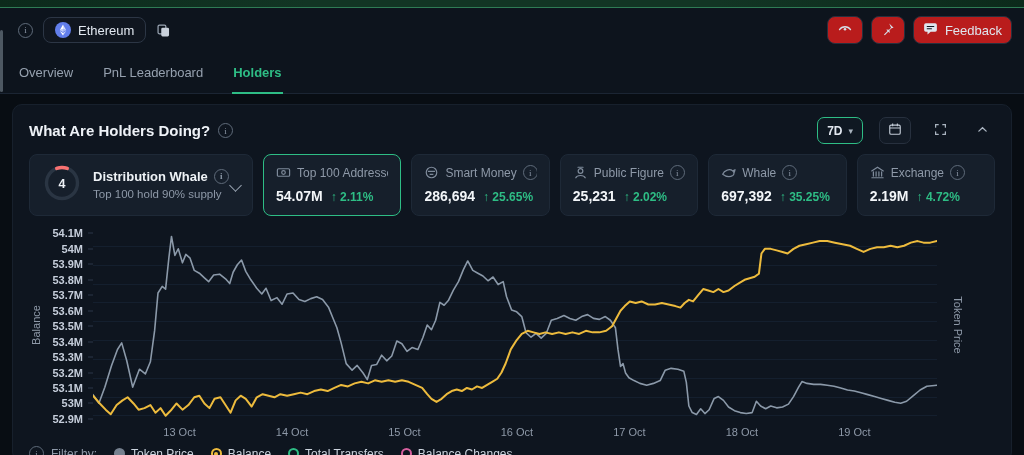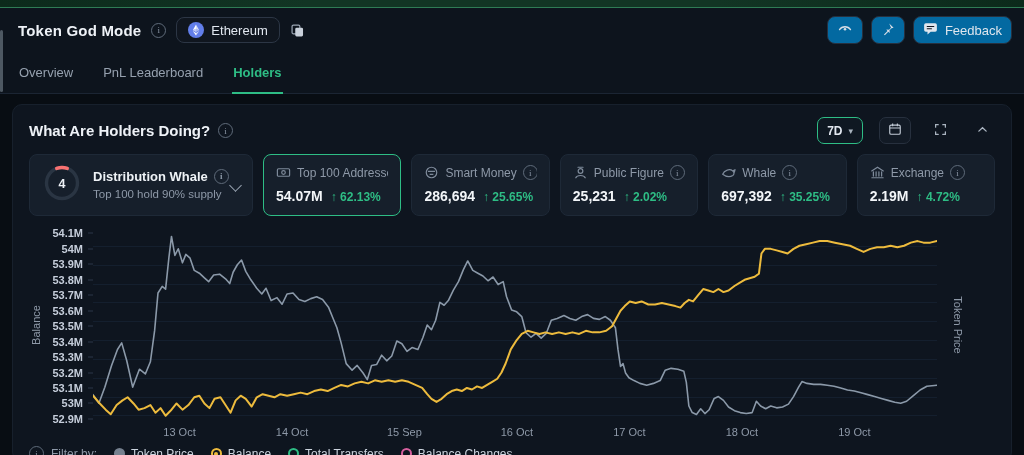--- a/index.html
+++ b/index.html
@@ -13,21 +13,21 @@
   .scroll-thumb{position:absolute;left:0;top:30px;width:3px;height:62px;background:#59646f;border-radius:2px;opacity:.85;z-index:9}
 
   
   .app-header{display:flex;align-items:center;justify-content:space-between;background:#0d141d;padding:6px 12px 6px 18px;height:32px}
   .hleft{display:flex;align-items:center;gap:10px}
   .app-title{font-size:15px;font-weight:bold;color:#eef2f7;letter-spacing:.2px}
   .info-i{display:inline-flex;align-items:center;justify-content:center;width:13px;height:13px;border:1px solid #5f6b7a;border-radius:50%;font-size:9px;color:#8b96a5;font-family:"Liberation Serif",serif;flex:none}
   .pill{display:inline-flex;align-items:center;gap:7px;background:#10161f;border:1px solid #2c3645;border-radius:8px;height:26px;padding:0 11px;color:#e2e8f0;font-size:13px;cursor:pointer}
   .ghost-icon{display:inline-flex;align-items:center;justify-content:center;color:#c3ccd7;cursor:pointer}
   .hright{display:flex;align-items:center;gap:8px}
-  .sq-btn{height:28px;min-width:34px;border:1px solid #27303e;border-radius:8px;background:#0369a1;display:inline-flex;align-items:center;justify-content:center;gap:7px;color:#dfe6ee;font-size:13px;padding:0 9px;cursor:pointer}
+  .sq-btn{height:28px;min-width:34px;border:1px solid #27303e;border-radius:8px;background:#b91c1c;display:inline-flex;align-items:center;justify-content:center;gap:7px;color:#dfe6ee;font-size:13px;padding:0 9px;cursor:pointer}
 
   
   .tabs{display:flex;gap:28px;padding:0 18px;background:#0d141d;border-bottom:1px solid #1b2533;height:41px}
   .tab{font-size:13px;color:#96a1af;display:flex;align-items:center;border-bottom:2px solid transparent;margin-bottom:-1px;padding:0 1px;cursor:pointer}
   .tab.active{color:#2ebd85;border-color:#2ebd85;font-weight:bold}
 
   
   .panel{margin:10px 12px 0;background:#0e151f;border:1px solid #17202c;border-radius:10px;padding:12px 16px 8px;height:358px;box-sizing:border-box;overflow:hidden}
   .panel-head{display:flex;justify-content:space-between;align-items:center;margin-bottom:10px}
   .ph-left{display:flex;align-items:center;gap:8px}
@@ -81,21 +81,20 @@
   .dot.selected::after{content:"";position:absolute;inset:1.5px;border-radius:50%;background:currentColor}
 </style>
 </head>
 <body>
 
 <div class="top-strip"></div>
 <div class="scroll-thumb"></div>
 
 <header class="app-header">
   <div class="hleft">
-    <span class="app-title">Token God Mode</span>
     <span class="info-i">i</span>
     <button class="pill">
       <span class="ghost-icon">
         <svg width="16" height="16" viewBox="0 0 16 16">
             <circle cx="8" cy="8" r="8" fill="#627eea"></circle>
             <path d="M8 2.6v4.1l3.2 1.5z" fill="#fff" opacity=".75"></path>
             <path d="M8 2.6L4.8 8.2 8 6.7z" fill="#fff"></path>
             <path d="M8 10.9v2.6l3.2-4.5z" fill="#fff" opacity=".75"></path>
             <path d="M8 13.5v-2.6L4.8 9z" fill="#fff"></path>
             <path d="M8 10.1l3.2-1.9L8 6.7z" fill="#fff" opacity=".45"></path>
@@ -199,21 +198,21 @@
           <span class="ci">
             <svg width="15" height="15" viewBox="0 0 16 16" fill="none" stroke="currentColor" stroke-width="1.3">
               <rect x="1.5" y="4" width="13" height="8" rx="1.2"></rect>
               <circle cx="8" cy="8" r="1.9"></circle>
             </svg>
           </span>
           <span>Top 100 Addresses</span>
         </div>
         <div class="c-val">
           <span class="c-num">54.07M</span>
-          <span class="c-chg">↑ 62.13%</span>
+          <span class="c-chg">↑ 2.11%</span>
         </div>
       </div>
       <div class="card">
         <div class="c-title">
           <span class="ci">
             <svg width="15" height="15" viewBox="0 0 16 16" fill="none" stroke="currentColor" stroke-width="1.3">
               <circle cx="8" cy="8" r="5.6"></circle>
               <path d="M4.2 6.9h7.6M6 9.9h4"></path>
             </svg>
           </span>
@@ -324,21 +323,21 @@
           <polyline points="0.0,171.8 7.0,180.6 14.0,164.1 22.0,141.7 29.0,125.2 34.0,118.4 40.0,136.9 47.0,164.1 55.0,145.6 62.0,150.5 68.0,137.9 73.0,105.8 77.0,67.0 82.0,60.2 86.0,63.1 90.0,30.1 93.0,8.7 97.0,28.2 101.0,21.4 106.0,35.9 110.0,27.2 115.0,31.1 120.0,43.7 126.0,46.6 132.0,51.5 137.0,55.3 143.0,48.5 150.0,47.6 157.0,52.4 162.0,57.3 166.0,45.6 171.0,37.9 176.0,33.0 181.0,44.7 187.0,53.4 194.0,62.1 200.0,68.0 205.0,62.1 211.0,74.8 218.0,71.8 224.0,78.6 230.0,68.0 237.0,67.0 244.0,73.8 251.0,75.7 258.0,72.8 265.0,70.9 272.0,73.8 279.0,81.6 284.0,92.2 289.0,102.9 294.0,118.4 300.0,139.8 307.0,146.6 313.0,141.7 320.0,149.5 325.0,156.3 330.0,141.7 336.0,140.8 342.0,131.1 348.0,136.9 354.0,132.0 360.0,116.5 366.0,119.4 372.0,127.2 378.0,123.3 385.0,125.2 391.0,112.6 396.0,100.0 401.0,104.9 406.0,95.1 411.0,76.7 416.0,79.6 421.0,74.8 427.0,64.1 433.0,55.3 439.0,42.7 444.0,34.0 450.0,43.7 456.0,46.6 462.0,49.5 468.0,54.4 474.0,50.5 480.0,58.3 486.0,55.3 490.0,70.9 496.0,84.5 502.0,86.4 508.0,91.3 513.0,107.8 519.0,112.6 525.0,108.7 531.0,113.6 537.0,108.7 543.0,95.1 550.0,93.2 558.0,90.3 565.0,93.2 572.0,95.1 579.0,91.3 586.0,89.3 593.0,93.2 600.0,94.2 607.0,91.3 613.0,95.1 619.0,102.9 622.0,125.2 625.0,142.7 628.0,139.8 631.0,149.5 635.0,154.4 641.0,157.3 648.0,160.2 656.0,162.1 664.0,160.2 672.0,157.3 678.0,146.6 685.0,144.7 693.0,145.6 700.0,147.6 703.0,159.2 706.0,183.5 710.0,190.3 715.0,192.2 720.0,186.4 725.0,191.3 730.0,187.4 736.0,175.7 741.0,173.8 747.0,177.7 753.0,184.5 760.0,188.3 767.0,190.3 774.0,191.3 781.0,190.3 786.0,178.6 791.0,183.5 797.0,186.4 803.0,183.5 810.0,185.4 817.0,184.5 824.0,181.6 830.0,173.8 836.0,164.1 840.0,158.3 846.0,160.2 854.0,161.2 862.0,161.2 870.0,162.1 878.0,163.1 886.0,165.0 894.0,167.0 902.0,168.0 910.0,169.9 918.0,171.8 926.0,173.8 934.0,175.7 942.0,177.7 950.0,179.6 957.0,180.6 964.0,178.6 972.0,172.8 980.0,167.0 988.0,163.1 1000.0,162.1" fill="none" stroke="#8b99a9" stroke-width="1.6" stroke-linejoin="round" stroke-linecap="round" vector-effect="non-scaling-stroke"></polyline>
           <polyline points="0.0,172.9 8.0,180.9 15.0,187.3 21.0,192.0 28.0,182.5 35.0,177.7 41.0,174.5 48.0,180.9 54.0,187.3 61.0,185.7 68.0,182.5 74.0,190.4 80.0,185.7 86.0,193.6 93.0,187.3 99.0,180.9 106.0,187.3 113.0,182.5 120.0,174.5 126.0,172.9 132.0,180.9 138.0,185.7 144.0,176.1 151.0,174.5 157.0,182.5 163.0,190.4 169.0,177.7 175.0,172.9 181.0,176.1 188.0,184.1 194.0,174.5 201.0,171.3 208.0,172.9 215.0,174.5 222.0,171.3 230.0,172.9 238.0,171.3 246.0,169.7 254.0,171.3 262.0,168.1 270.0,166.5 278.0,168.1 286.0,164.9 294.0,161.8 302.0,163.3 310.0,160.2 318.0,158.6 326.0,160.2 334.0,157.0 342.0,158.6 350.0,157.0 358.0,158.6 366.0,157.0 374.0,158.6 382.0,161.8 390.0,164.9 396.0,171.3 401.0,176.1 407.0,179.3 413.0,176.1 419.0,171.3 425.0,168.1 431.0,166.5 437.0,168.1 443.0,164.9 449.0,166.5 455.0,163.3 461.0,164.9 467.0,161.8 473.0,158.6 479.0,155.4 484.0,149.0 489.0,139.4 495.0,125.1 502.0,115.5 508.0,109.2 515.0,106.0 522.0,107.6 529.0,109.2 536.0,107.6 544.0,109.2 552.0,107.6 560.0,109.2 568.0,107.6 576.0,109.2 584.0,106.0 592.0,107.6 600.0,107.6 608.0,106.0 615.0,101.2 620.0,93.2 625.0,85.3 630.0,80.5 636.0,75.7 643.0,77.3 650.0,75.7 658.0,78.9 666.0,78.9 674.0,77.3 682.0,78.9 690.0,80.5 696.0,82.1 701.0,77.3 706.0,74.1 711.0,75.7 717.0,69.3 723.0,62.9 729.0,64.5 735.0,66.1 741.0,62.9 747.0,66.1 753.0,64.5 760.0,59.8 766.0,56.6 772.0,53.4 778.0,51.8 784.0,50.2 789.0,47.0 792.0,26.3 796.0,21.5 803.0,21.5 810.0,23.1 817.0,24.7 823.0,26.3 830.0,21.5 837.0,18.3 845.0,16.7 853.0,15.1 861.0,13.5 870.0,13.5 879.0,15.1 888.0,16.7 897.0,18.3 905.0,21.5 913.0,24.7 921.0,21.5 929.0,19.9 937.0,19.9 945.0,18.3 953.0,19.9 961.0,18.3 969.0,15.1 977.0,13.5 984.0,15.1 992.0,15.1 1000.0,13.5" fill="none" stroke="#edbb3d" stroke-width="2" stroke-linejoin="round" stroke-linecap="round" vector-effect="non-scaling-stroke"></polyline>
         </svg>
     </div>
     <div class="axis-name r">
         <span>Token Price</span>
       </div>
     <div class="xlabels" id="xlabels">
         <span class="xlab" style="left: 10.25%;">13 Oct</span>
         <span class="xlab" style="left: 23.58%;">14 Oct</span>
-        <span class="xlab" style="left: 36.9%;">15 Sep</span>
+        <span class="xlab" style="left: 36.9%;">15 Oct</span>
         <span class="xlab" style="left: 50.23%;">16 Oct</span>
         <span class="xlab" style="left: 63.55%;">17 Oct</span>
         <span class="xlab" style="left: 76.88%; text-align: center;">18 Oct</span>
         <span class="xlab" style="left: 90.21%;">19 Oct</span>
       </div>
   </div>
 
   <div class="filter-row">
     <span class="f-lab">
       <span class="info-i">i</span>

